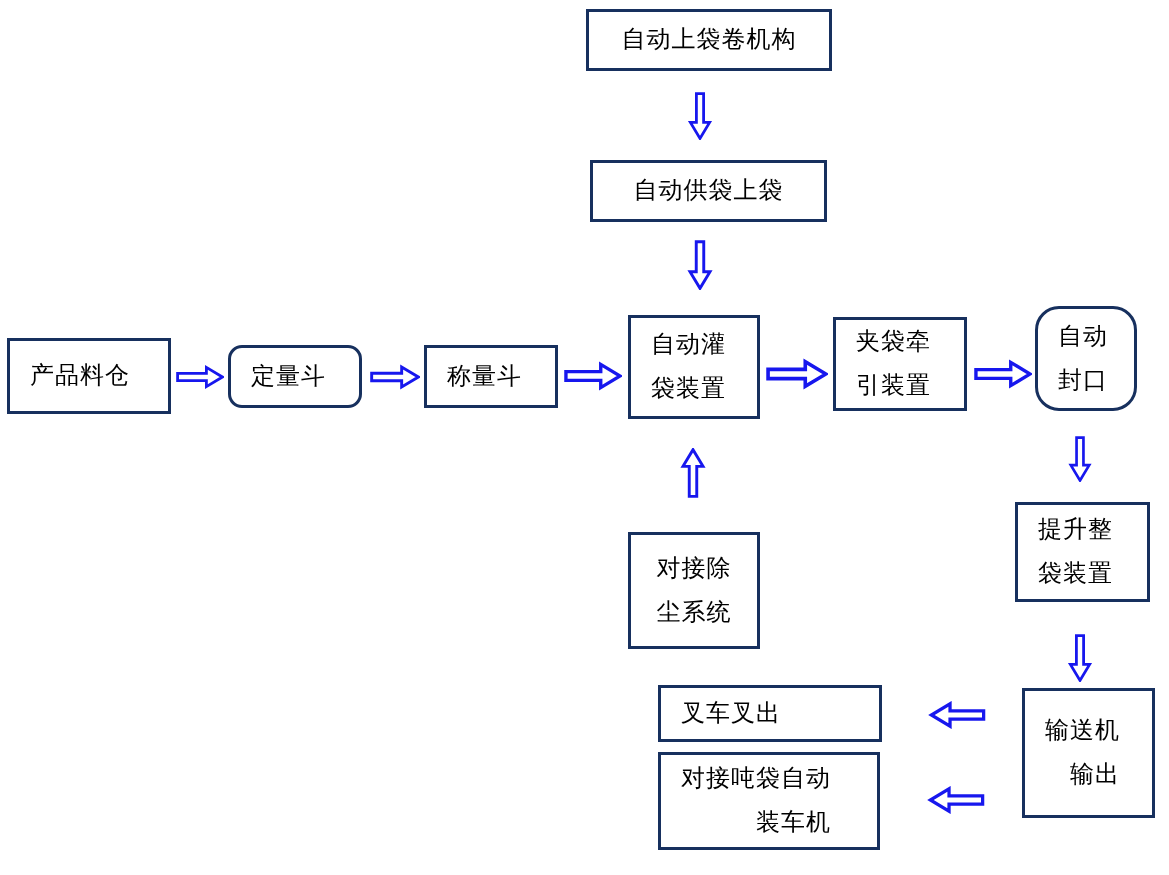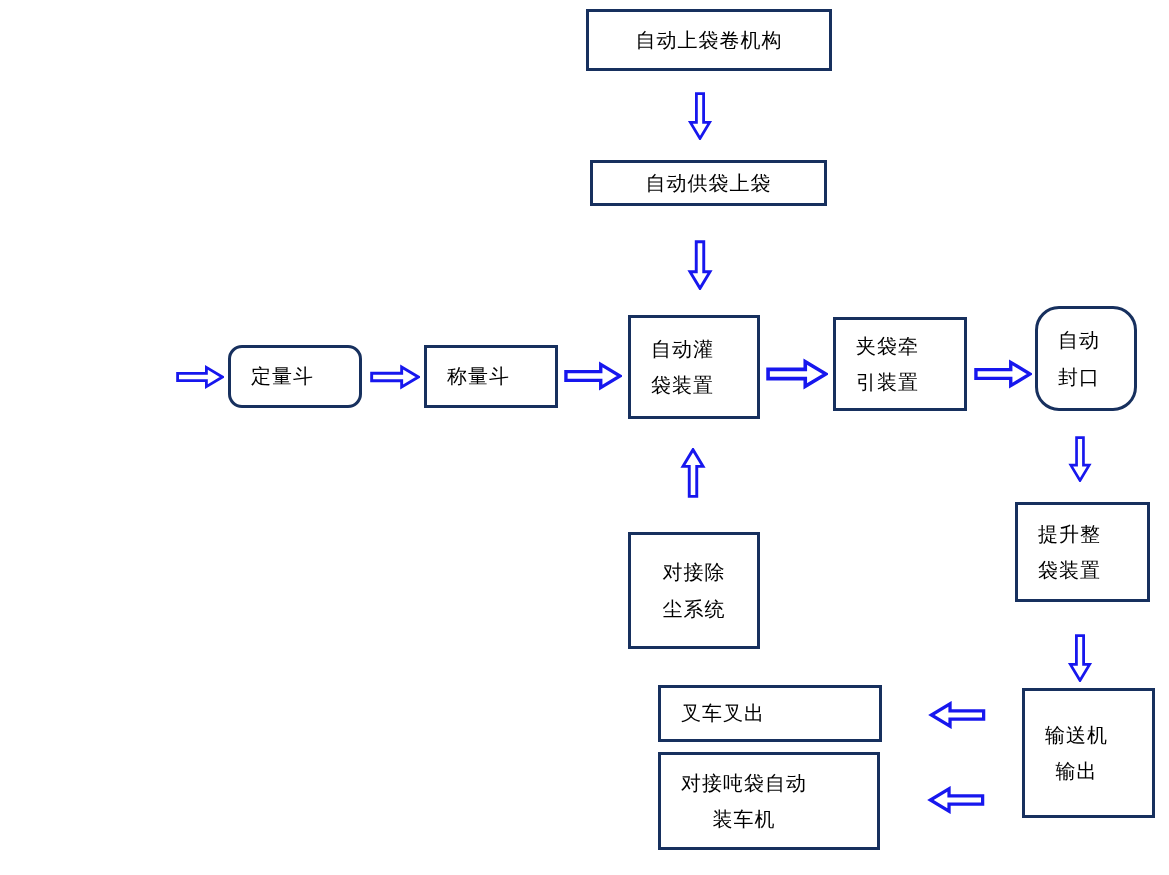--- a/index.html
+++ b/index.html
@@ -21,29 +21,29 @@
     height: 875px;
     background: var(--background);
     overflow: hidden;
   }
   .node {
     position: absolute;
     box-sizing: border-box;
     background: #ffffff;
     border: 3px solid var(--box-border);
     color: var(--box-text);
-    font-size: 20px;
+    font-size: 24px;
     line-height: 1.82;
     letter-spacing: 1px;
     display: flex;
     align-items: center;
     justify-content: flex-start;
     padding-left: 20px;
     white-space: pre-line;
-    text-align: center;
+    text-align: right;
   }
   .node.center {
     justify-content: center;
     padding-left: 0;
   }
   .arrow {
     position: absolute;
     display: flex;
     align-items: center;
     justify-content: center;
@@ -67,30 +67,33 @@
   <div class="node center" style="left:586px; top:9px; width:246px; height:62px;">
     <span>自动上袋卷机构</span>
   </div>
 
   <div class="arrow" style="left:687px; top:92px; width:26px; height:48px;">
     <svg class="rot90" width="48" height="26" viewBox="0 0 60 30">
       <path d="M2 10.5 H38 V3 L58 15 L38 27 V19.5 H2 Z"></path>
     </svg>
   </div>
 
-  <div class="node center" style="left:590px; top:160px; width:237px; height:46px;">
+  <div class="node center" style="left:590px; top:160px; width:237px; height:62px;">
     <span>自动供袋上袋</span>
   </div>
 
   <div class="arrow" style="left:687px; top:240px; width:26px; height:50px;">
     <svg class="rot90" width="50" height="26" viewBox="0 0 60 30">
       <path d="M2 10.5 H38 V3 L58 15 L38 27 V19.5 H2 Z"></path>
     </svg>
   </div>
 
+  <div class="node" style="left:7px; top:338px; width:164px; height:76px;">
+    <span>产品料仓</span>
+  </div>
 
   <div class="arrow" style="left:176px; top:362px; width:48px; height:30px;">
     <svg width="48" height="30" viewBox="0 0 60 30">
       <path d="M2 10.5 H38 V3 L58 15 L38 27 V19.5 H2 Z"></path>
     </svg>
   </div>
 
   <div class="node" style="left:228px; top:345px; width:134px; height:63px;border-radius:14px;">
     <span>定量斗</span>
   </div>

